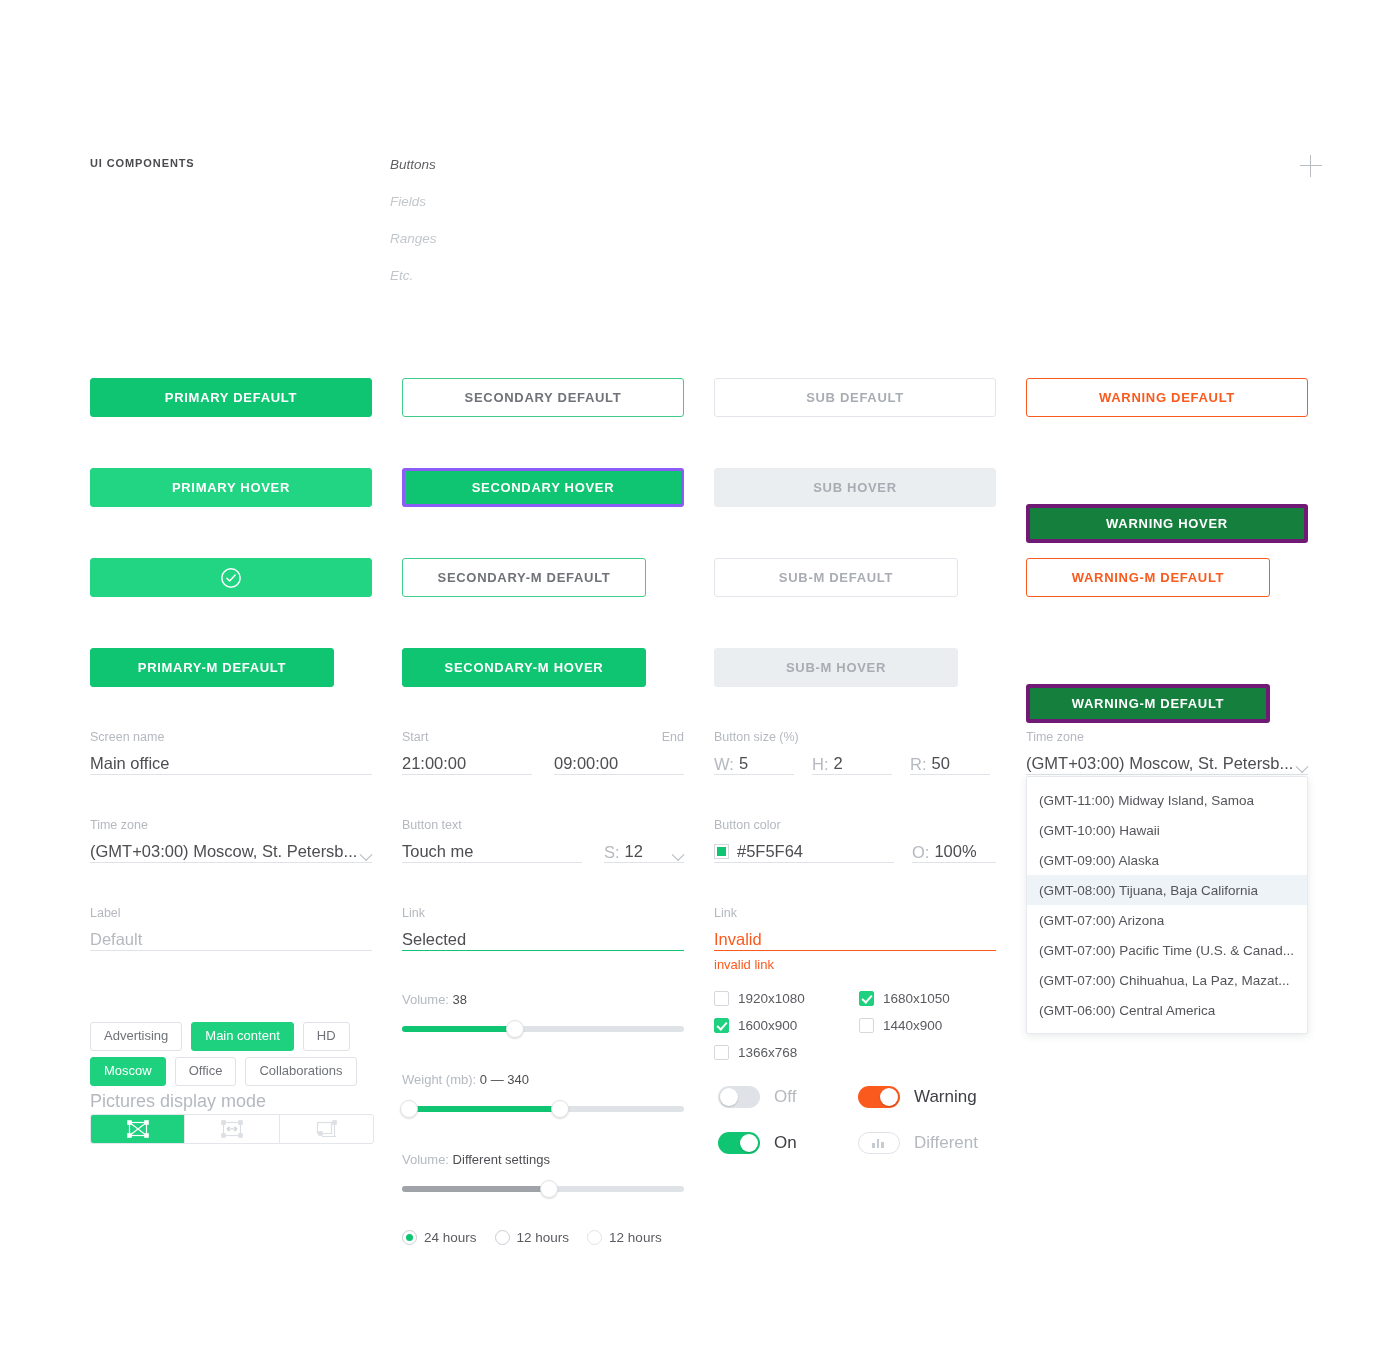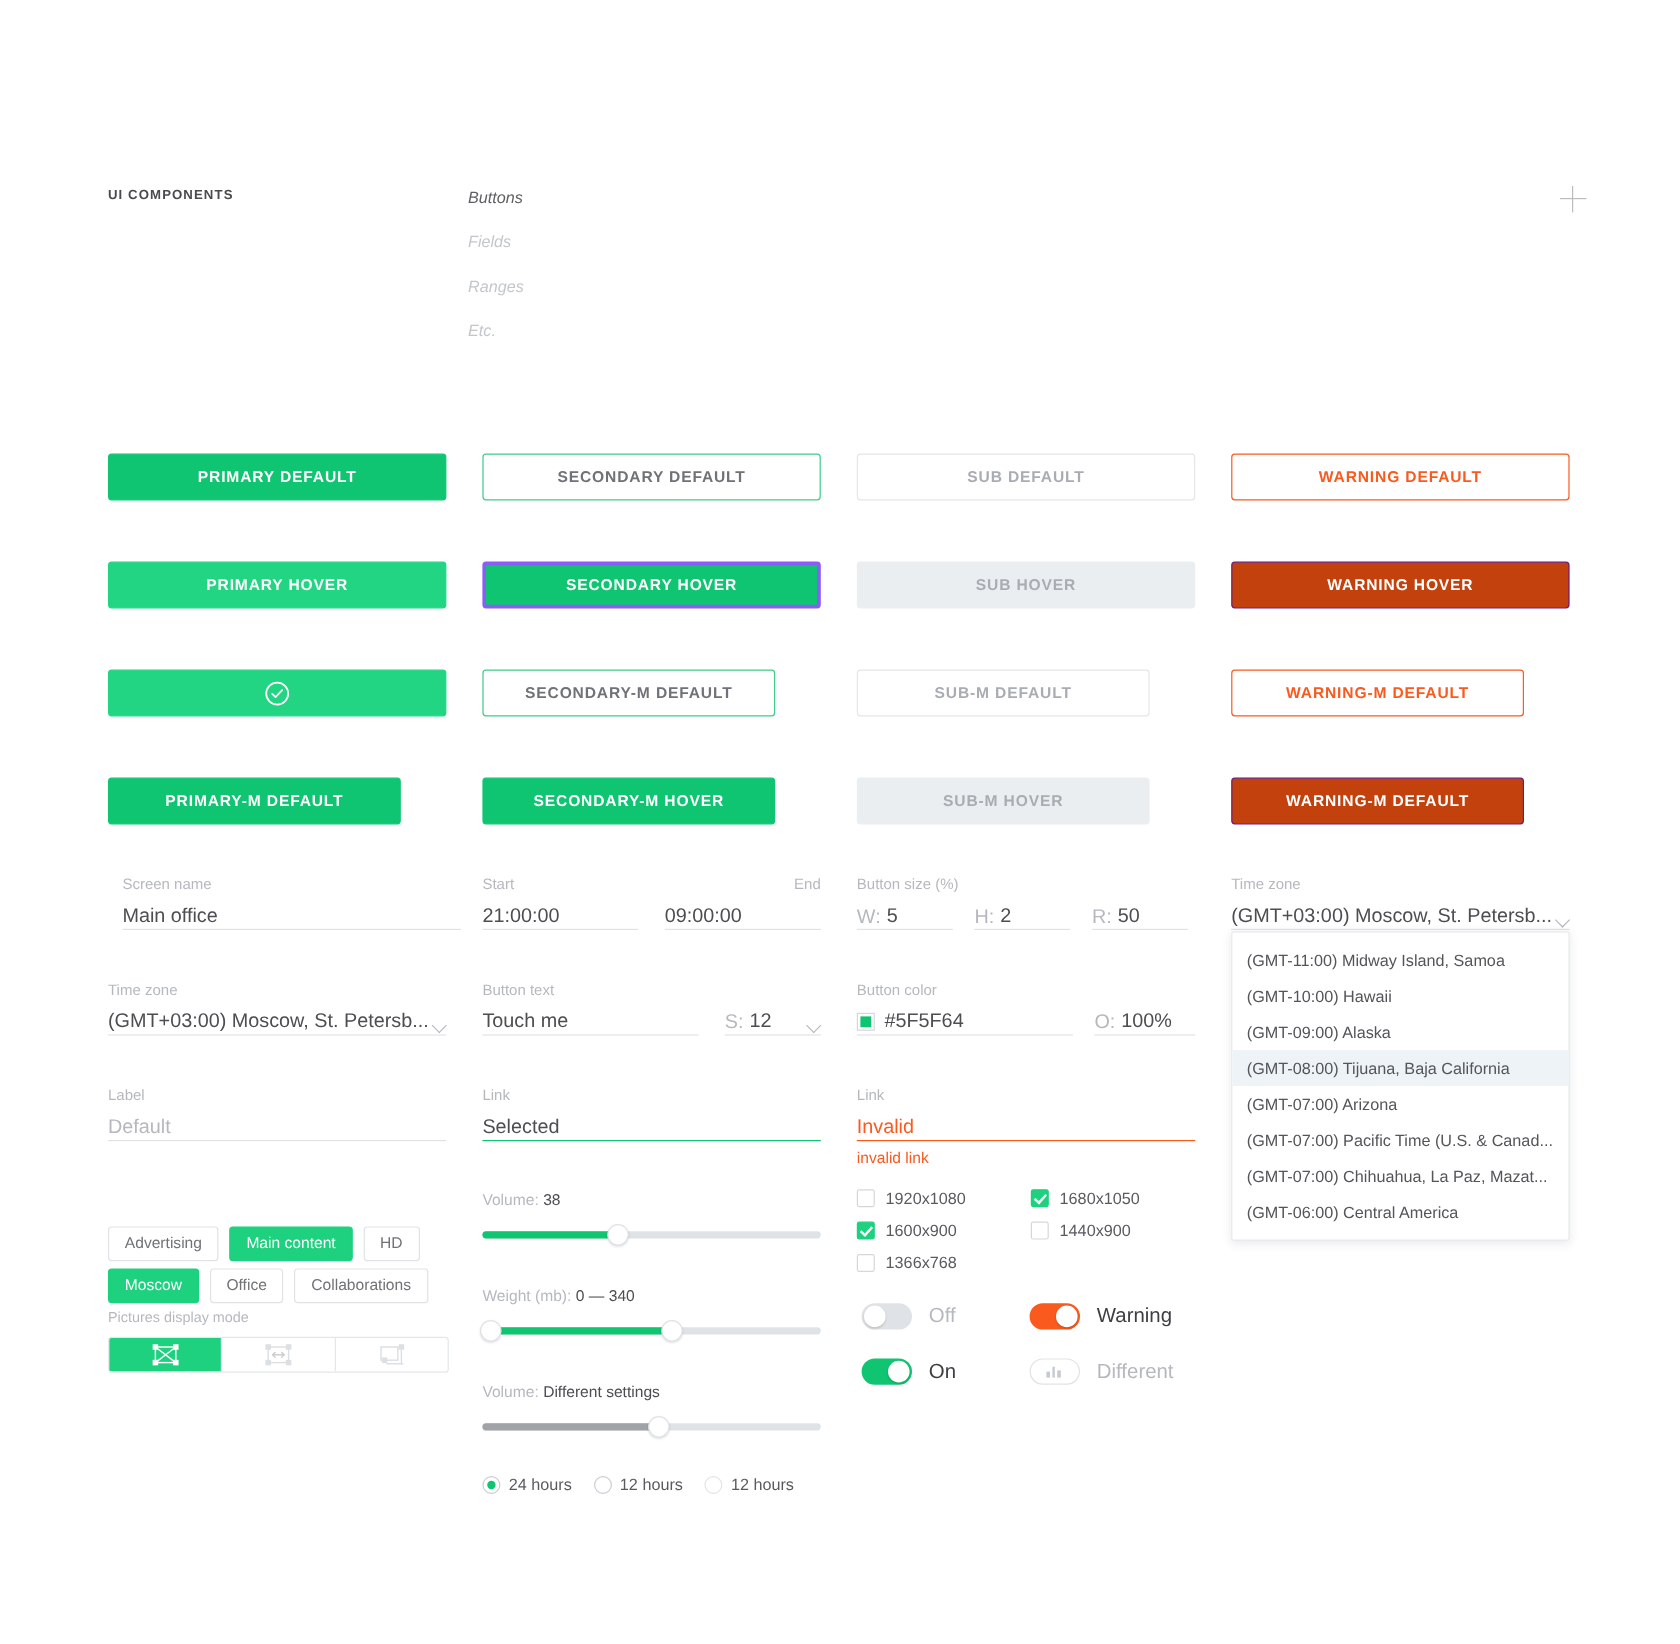--- a/index.html
+++ b/index.html
@@ -42,21 +42,21 @@
   }
   .btn.wide { width:282px; }
   .btn.mid  { width:244px; }
   .btn-primary  { background:#0FC571; color:#fff; border:1px solid #0FC571; }
   .btn-primary-h{ background:#22D583; color:#fff; border:1px solid #22D583; }
   .btn-secondary{ background:#fff; color:#6f7277; border:1px solid #3FCB8A; }
   .btn-secondary-h{ background:#0FC571; color:#fff; border:3px solid #8b5cf6; }
   .btn-sub      { background:#fff; color:#a9adb3; border:1px solid #e3e6ea; }
   .btn-sub-h    { background:#eaeef1; color:#a9adb3; border:1px solid #eaeef1; }
   .btn-warn     { background:#fff; color:#FA5A1E; border:1px solid #FA5A1E; }
-  .btn-warn-h   { background:#c2410c; color:#fff; border:1px solid #701a75; }
+  .btn-warn-h   { background:#15803d; color:#fff; border:4px solid #701a75;margin-top:36px; }
 
   .check-ico { width:22px; height:22px; display:block; }
 
   
   .field { position:absolute; }
   .f-label { font-size:12.5px; color:#b5b9bf; margin-bottom:3px; line-height:15px; }
   .f-line {
     border-bottom:1px solid #dfe3e7;
     display:flex; align-items:flex-end; height:27px;
   }
@@ -95,21 +95,21 @@
   
   .chips { position:absolute; display:flex; gap:9px;margin-top:31px; }
   .chip {
     border:1px solid #dfe3e7; border-radius:3px; background:#fff;
     font-size:13px; color:#6f7277; padding:5px 13px 6px; cursor:pointer;
     line-height:16px;
   }
   .chip.on { background:#1ED17F; border-color:#1ED17F; color:#fff; }
 
   
-  .seg-label { position:absolute; left:90px; top:1091px; font-size:12px; color:#b5b9bf; }
+  .seg-label { position:absolute; left:90px; top:1091px; font-size:18px; color:#b5b9bf; }
   .seg {
     position:absolute; left:90px; top:1114px; width:284px; height:30px;
     display:flex; border:1px solid #e3e6ea; border-radius:3px; overflow:hidden;
   }
   .seg > div {
     flex:1; display:flex; align-items:center; justify-content:center; cursor:pointer;
     border-right:1px solid #e3e6ea;
   }
   .seg > div:last-child { border-right:none; }
   .seg > div.on { background:#1ED17F; }
@@ -206,21 +206,21 @@
   </div>
   <div class="btn mid btn-secondary" style="left:402px; top:558px;">SECONDARY-M DEFAULT</div>
   <div class="btn mid btn-sub" style="left:714px; top:558px;">SUB-M DEFAULT</div>
   <div class="btn mid btn-warn" style="left:1026px;top:558px;">WARNING-M DEFAULT</div>
 
   <div class="btn mid btn-primary" style="left:90px;  top:648px;">PRIMARY-M DEFAULT</div>
   <div class="btn mid btn-primary" style="left:402px; top:648px;">SECONDARY-M HOVER</div>
   <div class="btn mid btn-sub-h" style="left:714px; top:648px;">SUB-M HOVER</div>
   <div class="btn mid btn-warn-h" style="left:1026px;top:648px;">WARNING-M DEFAULT</div>
 
-  <div class="field" style="left:90px; top:730px; width:282px;margin-left:12px;">
+  <div class="field" style="left:90px; top:730px; width:282px;">
     <div class="f-label">Screen name</div>
     <div class="f-line">
         <div class="f-val">Main office</div>
       </div>
   </div>
   <div class="field" style="left:90px; top:818px; width:282px;">
     <div class="f-label">Time zone</div>
     <div class="f-line">
       <div class="f-val">(GMT+03:00) Moscow, St. Petersb...</div>
       <span class="caret"></span>

